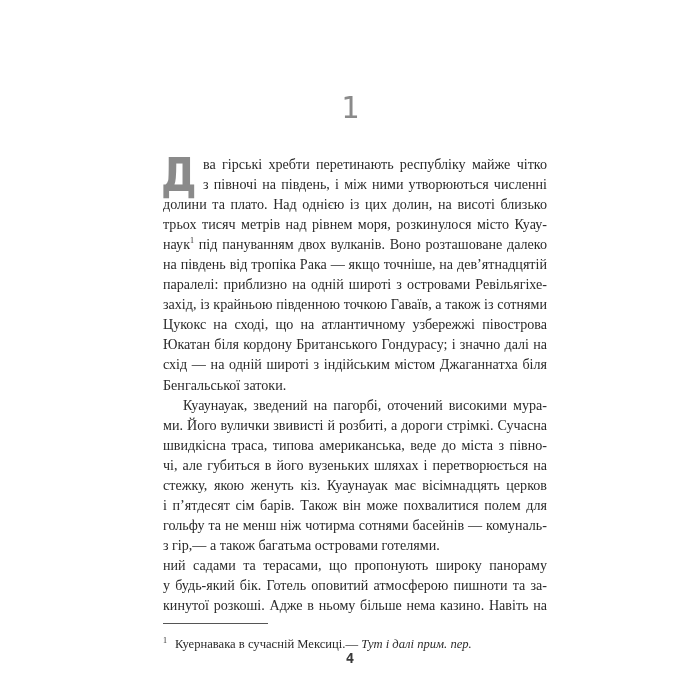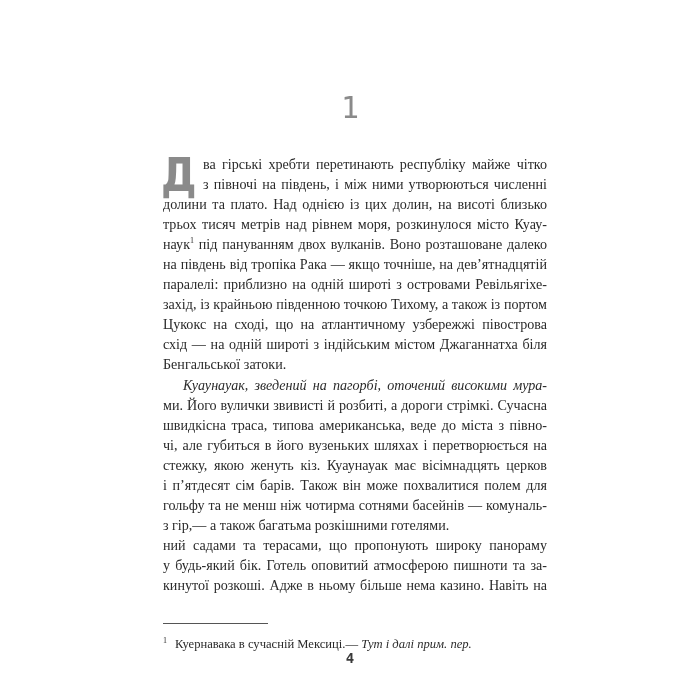--- a/index.html
+++ b/index.html
@@ -48,21 +48,20 @@
       text-align: justify;
       text-align-last: justify;
       height: 20.05px;
     }
     .line.last {
       text-align-last: left;
       font-family: Liberation Serif, serif;
     }
     .line.indent {
       padding-left: 20px;
-      font-style: italic;
     }
     .line.cap-indent {
       padding-left: 40px;
     }
     .drop-cap {
       position: absolute;
       left: -2px;
       top: 2px;
       font-family: "DejaVu Sans", sans-serif;
       font-weight: bold;
@@ -127,35 +126,36 @@
     <span class="drop-cap">Д</span>
 
     <div>
       <span class="line cap-indent">ва гірські хребти перетинають республіку майже чітко</span>
       <span class="line cap-indent">з півночі на південь, і між ними утворюються численні</span>
       <span class="line">долини та плато. Над однією із цих долин, на висоті близько</span>
       <span class="line">трьох тисяч метрів над рівнем моря, розкинулося місто Куау-</span>
       <span class="line"><span>наук</span><sup class="fnref">1</sup><span> під пануванням двох вулканів. Воно розташоване далеко</span></span>
       <span class="line">на південь від тропіка Рака — якщо точніше, на дев’ятнадцятій</span>
       <span class="line">паралелі: приблизно на одній широті з островами Ревільягіхе-</span>
-      <span class="line">захід, із крайньою південною точкою Тихому, а також із портом</span>
+      <span class="line">захід, із крайньою південною точкою Гаваїв, а також із сотнями</span>
       <span class="line">Цукокс на сході, що на атлантичному узбережжі півострова</span>
+      <span class="line">Юкатан біля кордону Британського Гондурасу; і значно далі на</span>
       <span class="line">схід — на одній широті з індійським містом Джаганнатха біля</span>
       <span class="line last">Бенгальської затоки.</span>
     </div>
 
     <div>
       <span class="line indent">Куаунауак, зведений на пагорбі, оточений високими мура-</span>
       <span class="line">ми. Його вулички звивисті й розбиті, а дороги стрімкі. Сучасна</span>
       <span class="line">швидкісна траса, типова американська, веде до міста з півно-</span>
       <span class="line">чі, але губиться в його вузеньких шляхах і перетворюється на</span>
       <span class="line">стежку, якою женуть кіз. Куаунауак має вісімнадцять церков</span>
       <span class="line">і п’ятдесят сім барів. Також він може похвалитися полем для</span>
       <span class="line">гольфу та не менш ніж чотирма сотнями басейнів — комуналь-</span>
-      <span class="line last">з гір,— а також багатьма розкішними готелями.</span>
+      <span class="line last">з гір,— а також багатьма островами готелями.</span>
     </div>
 
     <div>
       <span class="line">ний садами та терасами, що пропонують широку панораму</span>
       <span class="line">у будь-який бік. Готель оповитий атмосферою пишноти та за-</span>
       <span class="line">кинутої розкоші. Адже в ньому більше нема казино. Навіть на</span>
     </div>
   </div>
 
   <div class="footnote-rule"></div>

